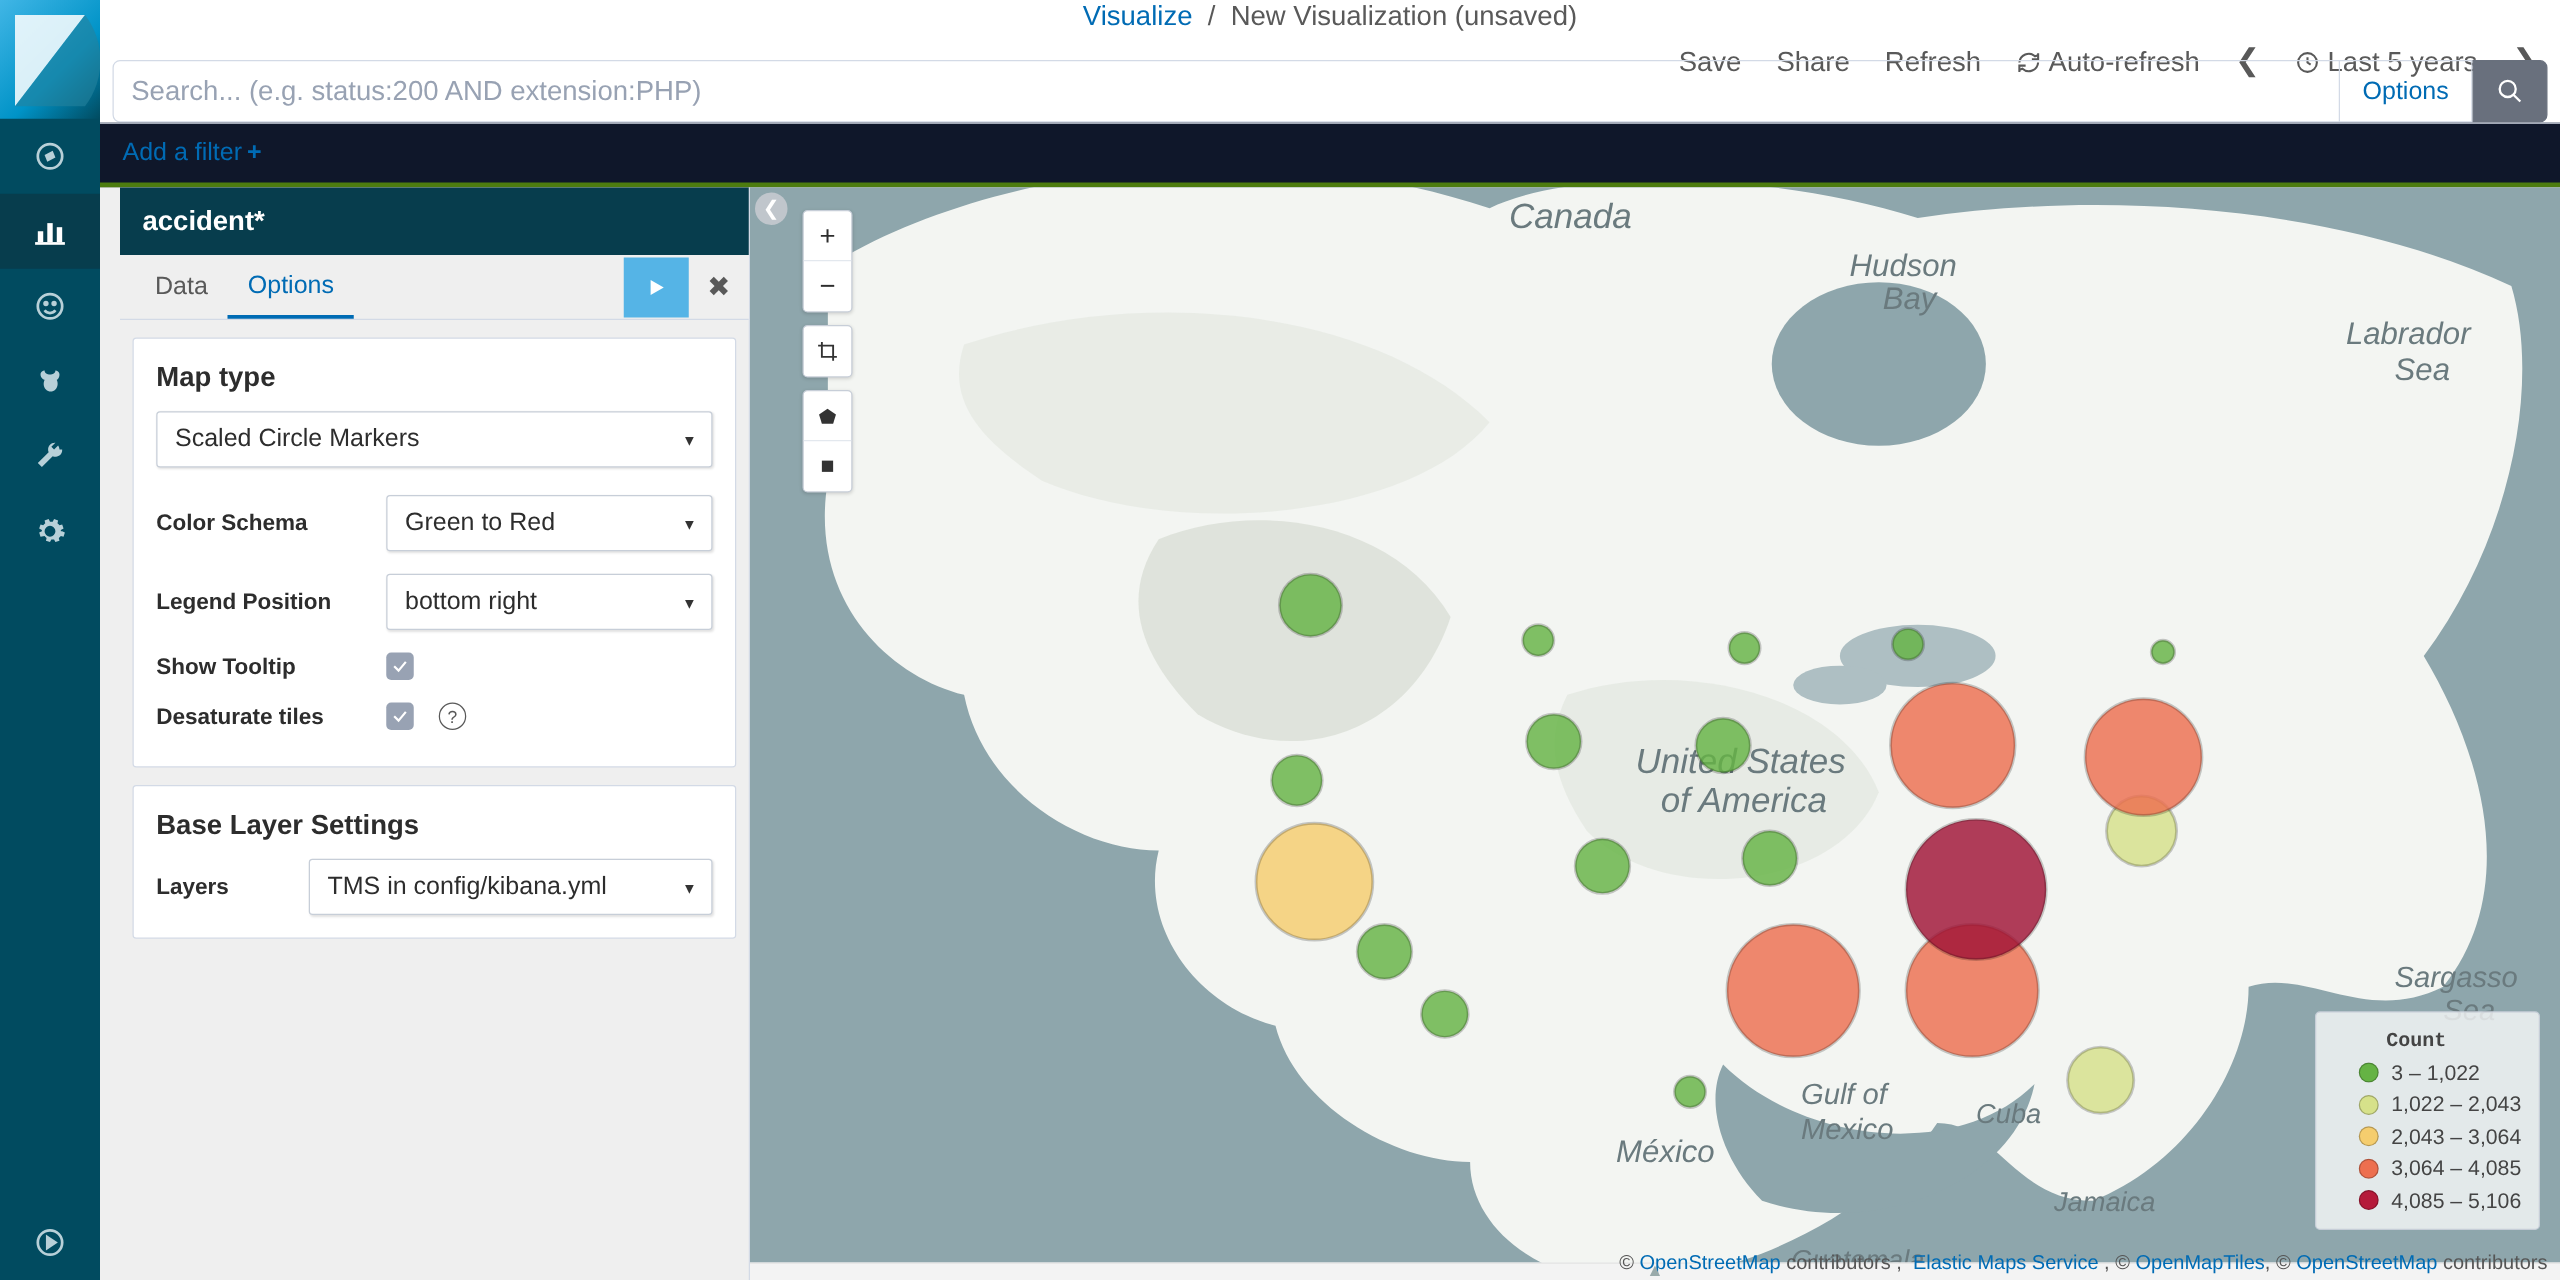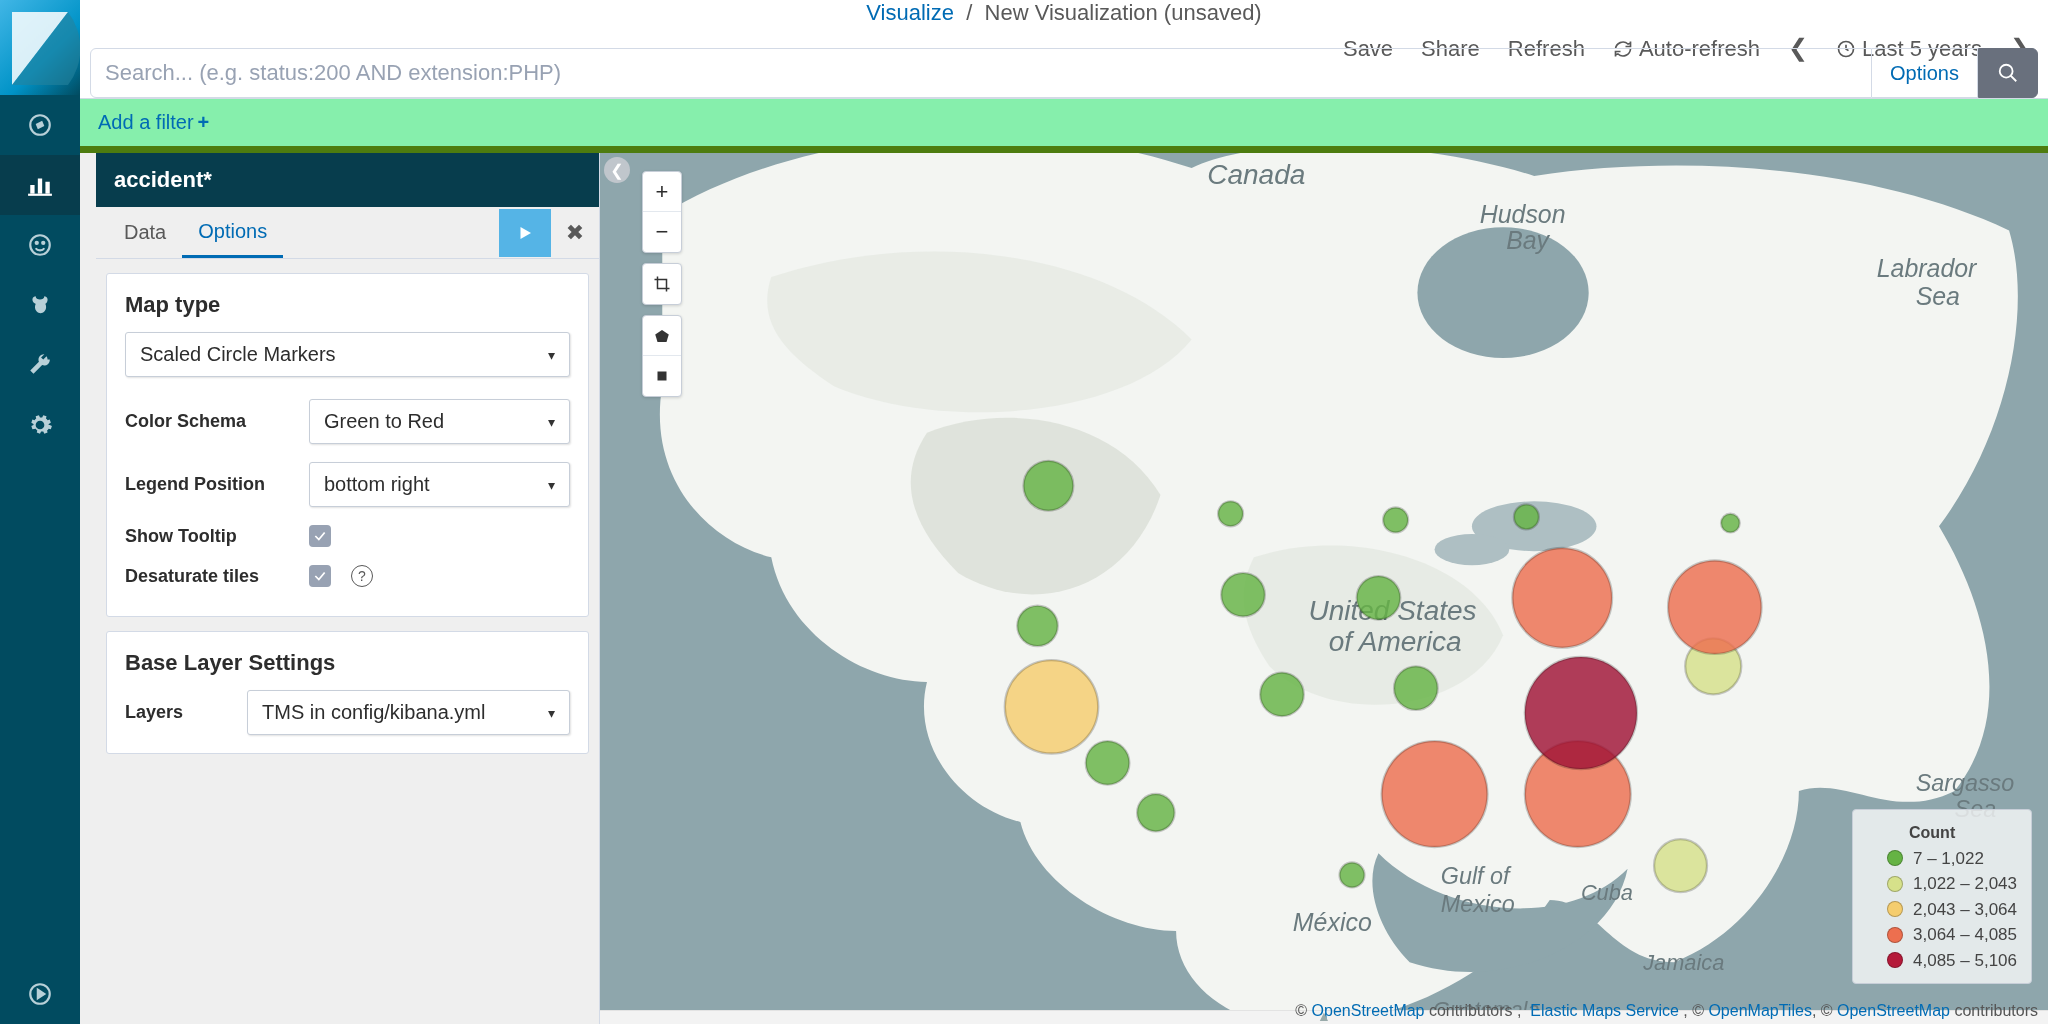--- a/index.html
+++ b/index.html
@@ -29,21 +29,21 @@
 
 .searchrow { display: flex; align-items: stretch; padding: 0 10px; height: 50px; gap: 0; }
 .searchbox { flex: 1; border: 1px solid #d3dae6; border-radius: 6px 0 0 6px; display: flex; align-items: center; padding: 0 14px; }
 .searchbox input { border: none; outline: none; font-size: 22px; width: 100%; color: #333; background: transparent; }
 .searchbox input::placeholder { color: #98a2b3; }
 .options-link { border: 1px solid #d3dae6; border-left: none; display: flex; align-items: center; padding: 0 18px; color: #006bb4; font-size: 20px; cursor: pointer; }
 .search-btn { background: #69707d; border: 1px solid #69707d; width: 60px; display: flex; align-items: center; justify-content: center; border-radius: 0 6px 6px 0; cursor: pointer; }
 .search-btn svg { width: 22px; height: 22px; stroke: #fff; fill: none; }
 
 
-.filterrow { background: #86efac; border-top: 1px solid #d3dae6; border-bottom: 7px solid #4d7c0f; padding: 12px 18px; }
+.filterrow { background: #0f172a; border-top: 1px solid #d3dae6; border-bottom: 4px solid #4d7c0f; padding: 12px 18px; }
 .add-filter { color: #006bb4; font-size: 20px; cursor: pointer; }
 .add-filter .plus { font-weight: bold; margin-left: 4px; }
 
 
 .content { flex: 1; display: flex; min-height: 0; }
 
 
 .left-panel { width: 520px; background: #efefef; display: flex; flex-direction: column; border-right: 1px solid #d3dae6; position: relative; padding-left: 16px; }
 .panel-title { background: #073d4d; color: #fff; font-size: 22px; font-weight: bold; padding: 14px 18px; }
 .panel-tabs { display: flex; align-items: center; background: #efefef; border-bottom: 1px solid #d3dae6; padding-left: 12px; height: 52px; }
@@ -71,21 +71,21 @@
 .map-area { flex: 1; position: relative; background: #eef2f1; }
 .map-back-btn { position: absolute; left: 4px; top: 4px; width: 26px; height: 26px; background: #c0c6cc; border-radius: 50%; display: flex; align-items: center; justify-content: center; color: #fff; font-size: 16px; cursor: pointer; z-index: 10; }
 .map-svg { position: absolute; inset: 0; width: 100%; height: 100%; }
 .map-controls { position: absolute; left: 42px; top: 18px; display: flex; flex-direction: column; gap: 10px; z-index: 10; }
 .mc-group { background: #fff; border: 1px solid #c7ced8; border-radius: 4px; box-shadow: 0 1px 3px rgba(0,0,0,0.15); }
 .mc-btn { width: 38px; height: 40px; display: flex; align-items: center; justify-content: center; font-size: 22px; cursor: pointer; border-bottom: 1px solid #e3e8ee; }
 .mc-btn:last-child { border-bottom: none; }
 .mc-btn svg { width: 18px; height: 18px; }
 
 .legend { position: absolute; right: 16px; bottom: 40px; background: rgba(255,255,255,0.75); border: 1px solid #c7ced8; border-radius: 4px; padding: 10px 14px 10px 10px; font-size: 17px; color: #444; z-index: 10; }
-.legend h4 { font-size: 16px; font-weight: bold; margin: 4px 0 4px 46px; }
+.legend h4 { font-size: 16px; font-weight: bold; margin: 4px 0 4px 46px; font-family: Liberation Mono, monospace; }
 .leg-row { display: flex; align-items: center; gap: 10px; line-height: 1.5; }
 .leg-dot { width: 16px; height: 16px; border-radius: 50%; border: 1.5px solid rgba(0,0,0,0.25); flex-shrink: 0; margin-left: 24px; }
 
 .attribution { position: absolute; bottom: 4px; right: 10px; left: 120px; font-size: 16px; color: #555; text-align: right; z-index: 10; }
 .attribution a { color: #006bb4; text-decoration: none; }
 .scrollbarlike { position: absolute; bottom: 0; left: 0; right: 0; height: 14px; background: #f3f3f3; z-index: 5; border-top: 1px solid #e3e3e3; }
 .map-collapse-up { position: absolute; left: 50%; bottom: 0; transform: translateX(-50%); color: #9aa; z-index: 11; font-size: 14px; }
 </style>
 </head>
 <body>
@@ -355,21 +355,21 @@
                 </svg>
             </div>
           </div>
         </div>
 
         <div class="legend">
           <h4>Count</h4>
           <div id="legend-rows">
               <div class="leg-row">
                 <span class="leg-dot" style="background: rgb(101, 179, 68);"></span>
-                <span>7 – 1,022</span>
+                <span>3 – 1,022</span>
               </div>
               <div class="leg-row">
                 <span class="leg-dot" style="background: rgb(214, 225, 138);"></span>
                 <span>1,022 – 2,043</span>
               </div>
               <div class="leg-row">
                 <span class="leg-dot" style="background: rgb(245, 205, 110);"></span>
                 <span>2,043 – 3,064</span>
               </div>
               <div class="leg-row">

